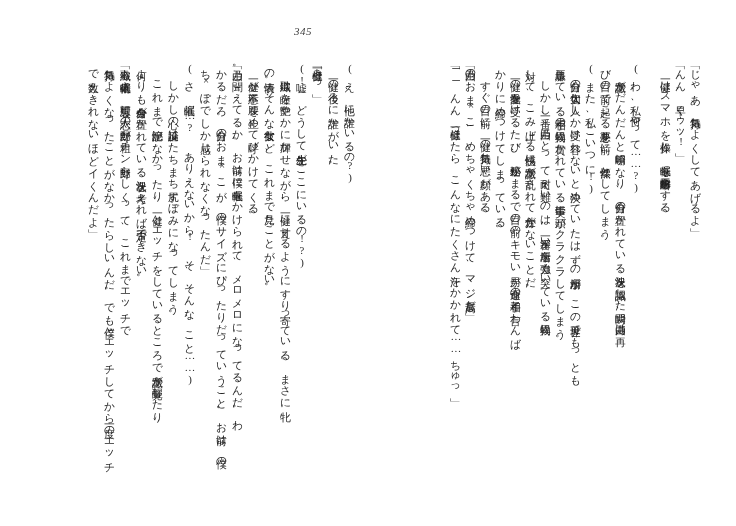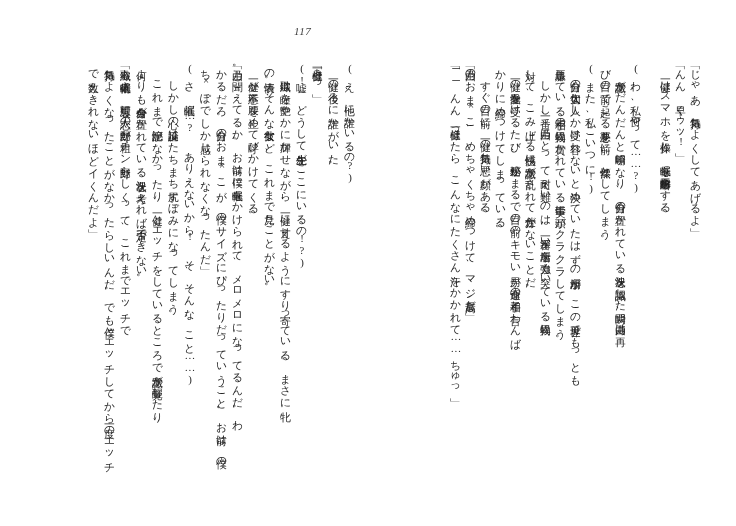--- a/index.html
+++ b/index.html
@@ -83,21 +83,21 @@
     <p class="line indent">しかし一番、由乃にとって耐え難いのは、一番深い場所を力強く突いている異物に</p>
     <p class="line">対して、こみ上げる快感に意識が乱されて仕方がないことだ。</p>
     <p class="line indent">健一の愛撫を受けるたび、秘処がまるで目の前のキモい男が運命の相手と言わんば</p>
     <p class="line">かりに締めつけてしまっている。</p>
     <p class="line indent">すぐ目の前に、健一の気持ち悪い顔がある。</p>
     <p class="line">「由乃のおま×こ、めちゃくちゃ締めつけて、マジ最高だ」</p>
     <p class="line">「──んん、健一様ったら、こんなにたくさん汗をかかれて……ちゅっ」</p>
   </div>
 
   <div class="page left">
-    <div class="page-number" id="pn-182">117</div>
+    <div class="page-number" id="pn-182">345</div>
   </div>
   <div class="text-block" id="text-182">
     <p class="line">(え、他に誰かいるの?)</p>
     <p class="line indent">健一の後ろに誰かがいた。</p>
     <p class="line">「健一様ぁっ」</p>
     <p class="line">(嘘!　どうして先生がここにいるの!?)</p>
     <p class="line indent">歌織は瞳を艶やかに輝かせながら、健一に甘えるようにすり寄っている。まさに牝</p>
     <p class="line">の表情。そんな彼女など、これまで見たことがない。</p>
     <p class="line indent">健一が不意に腰を止めて呼びかけてくる。</p>
     <p class="line">「由乃。聞こえてるか。お前は僕に催眠をかけられて、メロメロになってるんだ。わ</p>

